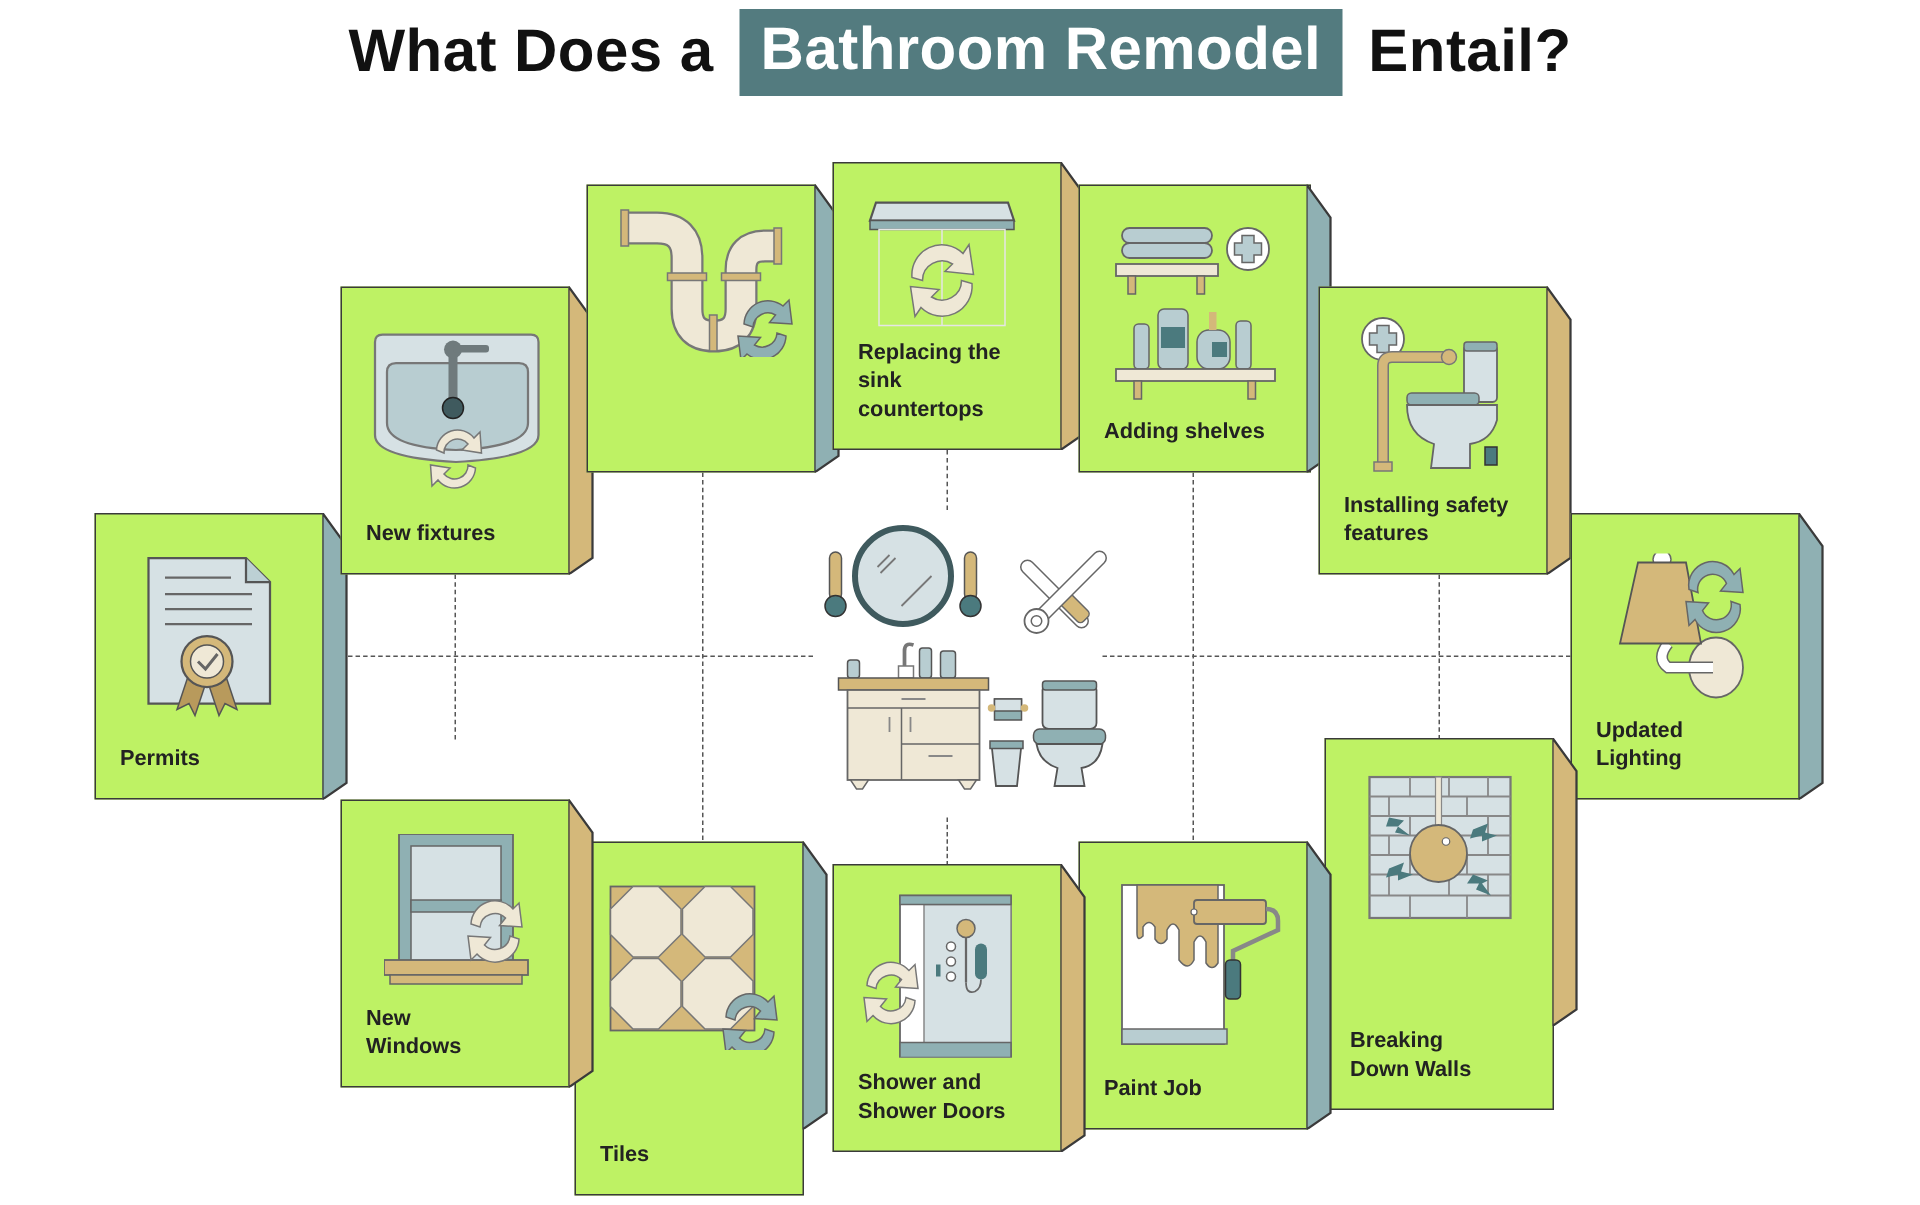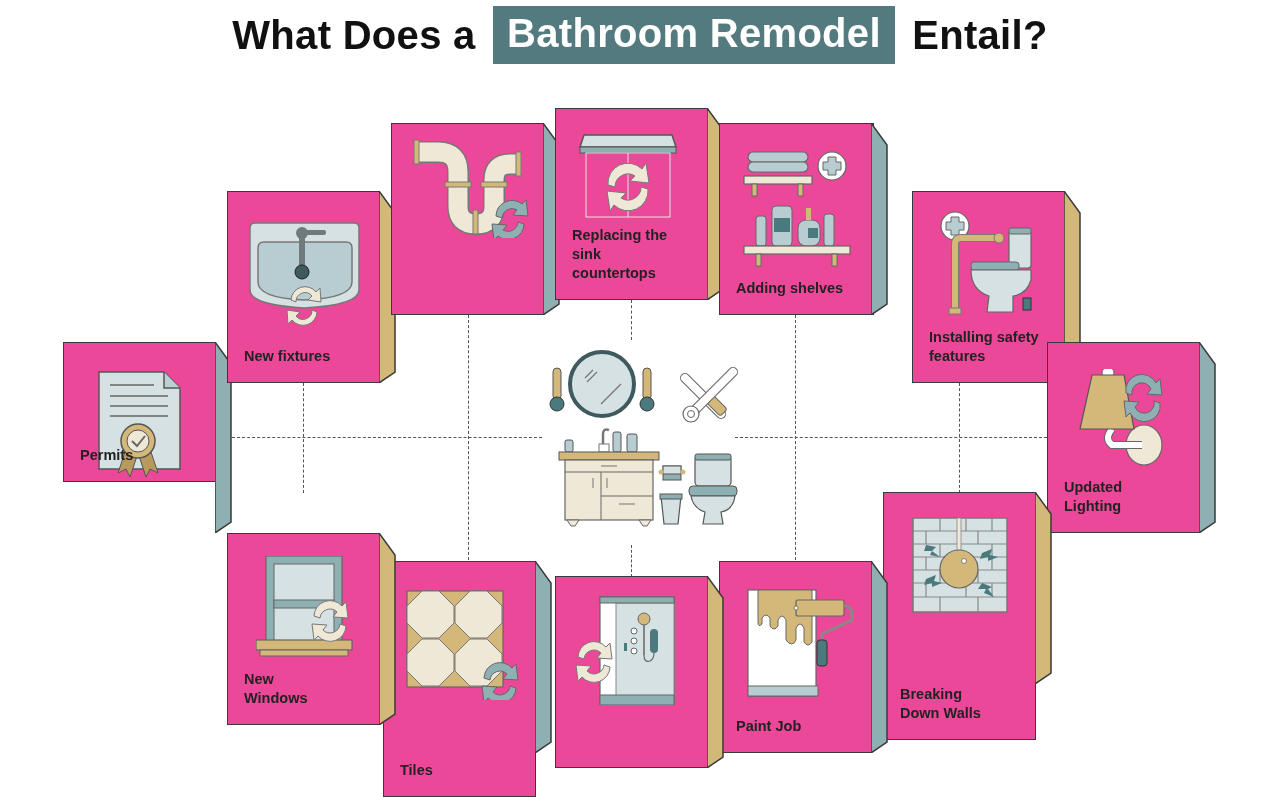--- a/index.html
+++ b/index.html
@@ -3,21 +3,21 @@
 <meta charset="utf-8">
 <style>
   html,body{margin:0;padding:0;background:#ffffff;}
   body{width:1280px;height:803px;position:relative;overflow:hidden;font-family:"Liberation Sans","DejaVu Sans",sans-serif;}
   .title{position:absolute;top:6px;left:0;width:1280px;text-align:center;font-size:40px;font-weight:bold;color:#111;letter-spacing:0.3px;white-space:nowrap;}
   .title .hl{display:inline-block;background:#537b7f;color:#ffffff;padding:2px 14px 6px 14px;margin:0 6px;line-height:50px;}
   .title span{vertical-align:middle;}
   .dash{position:absolute;border-color:#555;border-style:dashed;border-width:0;}
   .dash.h{border-top-width:1.5px;height:0;}
   .dash.v{border-left-width:1.5px;width:0;}
-  .card{position:absolute;background:#ec4899;border:1.5px solid #3a3a3a;box-sizing:border-box;}
+  .card{position:absolute;background:#bef264;border:1.5px solid #3a3a3a;box-sizing:border-box;}
   .side{position:absolute;top:-1.5px;width:16px;box-sizing:border-box;}
   .side svg{display:block;}
   .card .label{position:absolute;left:16px;bottom:16px;font-size:14.5px;font-weight:bold;color:#222;line-height:19px;}
   .icon{position:absolute;}
   .center{position:absolute;left:545px;top:348px;width:200px;height:185px;}
 </style>
 </head>
 <body>
 
 <div class="title">
@@ -28,21 +28,21 @@
 
 <div class="dash h" style="left:232px;top:437px;width:310px;"></div>
 <div class="dash h" style="left:735px;top:437px;width:312px;"></div>
 <div class="dash v" style="left:303px;top:383px;height:110px;"></div>
 <div class="dash v" style="left:468px;top:315px;height:245px;"></div>
 <div class="dash v" style="left:631px;top:300px;height:40px;"></div>
 <div class="dash v" style="left:631px;top:545px;height:32px;"></div>
 <div class="dash v" style="left:795px;top:315px;height:245px;"></div>
 <div class="dash v" style="left:959px;top:383px;height:110px;"></div>
 
-<div class="card" style="left:63px;top:342px;width:153px;height:140px;">
+<div class="card" style="left:63px;top:342px;width:153px;height:191px;">
   <div class="side" style="left:151px;height:191px;">
     <svg width="18" height="191" viewBox="0 0 18 191">
         <polygon points="0,0 16,22 16,180 0,191" fill="#8fb0b3" stroke="#3a3a3a" stroke-width="1.5"></polygon>
       </svg>
   </div>
   <svg class="icon" style="left:32px;top:26px;" width="90" height="115" viewBox="0 0 90 115">
     <path d="M3,3 H68 L84,19 V100 H3 Z" fill="#d6e1e4" stroke="#555" stroke-width="1.5"></path>
     <path d="M68,3 V19 H84" fill="#bcd0d4" stroke="#555" stroke-width="1.5"></path>
     <line x1="14" y1="16" x2="58" y2="16" stroke="#666" stroke-width="1.5"></line>
     <line x1="14" y1="27" x2="72" y2="27" stroke="#666" stroke-width="1.5"></line>
@@ -139,21 +139,21 @@
     <rect x="64" y="60" width="5" height="12" fill="#d4b87a"></rect>
     <rect x="66" y="80" width="10" height="10" fill="#4b7a7e"></rect>
     <rect x="82" y="66" width="10" height="32" rx="3" fill="#b8cdd1" stroke="#666" stroke-width="1"></rect>
     <rect x="2" y="98" width="106" height="8" fill="#efe8d6" stroke="#666" stroke-width="1.2"></rect>
     <rect x="14" y="106" width="5" height="12" fill="#d4b87a" stroke="#666" stroke-width="1"></rect>
     <rect x="90" y="106" width="5" height="12" fill="#d4b87a" stroke="#666" stroke-width="1"></rect>
   </svg>
   <div class="label" style="width:130px;">Adding shelves</div>
 </div>
 
-<div class="card" style="left:912px;top:191px;width:153px;height:192px;">
+<div class="card" style="left:879px;top:191px;width:153px;height:192px;">
   <div class="side" style="left:151px;height:192px;">
     <svg width="18" height="192" viewBox="0 0 18 192">
         <polygon points="0,0 16,22 16,181 0,192" fill="#d4b87a" stroke="#3a3a3a" stroke-width="1.5"></polygon>
       </svg>
   </div>
   <svg class="icon" style="left:26px;top:18px;" width="100" height="110" viewBox="0 0 100 110">
     <circle cx="16" cy="16" r="14" fill="#fff" stroke="#666" stroke-width="1.2"></circle>
     <path d="M12,7 H20 V12 H25 V20 H20 V25 H12 V20 H7 V12 H12 Z" fill="#b8cdd1" stroke="#666" stroke-width="1"></path>
     <path d="M16,100 V34 Q16,28 22,28 H60" fill="none" stroke="#777" stroke-width="8"></path>
     <path d="M16,100 V34 Q16,28 22,28 H60" fill="none" stroke="#d4b87a" stroke-width="6"></path>
@@ -268,20 +268,21 @@
     <rect x="76" y="34" width="8" height="24" rx="4" fill="#4b7a7e"></rect>
     <circle cx="60" cy="36" r="3" fill="#fff" stroke="#666" stroke-width="1"></circle>
     <circle cx="60" cy="46" r="3" fill="#fff" stroke="#666" stroke-width="1"></circle>
     <circle cx="60" cy="56" r="3" fill="#fff" stroke="#666" stroke-width="1"></circle>
     <rect x="50" y="48" width="3" height="8" fill="#4b7a7e"></rect>
     <g fill="#efe8d6" stroke="#777" stroke-width="1">
       <path d="M4,62 A16,16 0 0 1 32,52 L36,48 L38,64 L23,63 L27,58 A10,10 0 0 0 10,64 Z"></path>
       <path d="M36,72 A16,16 0 0 1 8,82 L4,86 L2,70 L17,71 L13,76 A10,10 0 0 0 30,70 Z"></path>
     </g>
   </svg>
+  <div class="label" style="width:125px;">Shower and Shower Doors</div>
 </div>
 
 <div class="card" style="left:383px;top:561px;width:153px;height:236px;">
   <div class="side" style="left:151px;height:192px;">
     <svg width="18" height="192" viewBox="0 0 18 192">
         <polygon points="0,0 16,22 16,181 0,192" fill="#8fb0b3" stroke="#3a3a3a" stroke-width="1.5"></polygon>
       </svg>
   </div>
   <svg class="icon" style="left:22px;top:28px;" width="120" height="110" viewBox="0 0 120 110">
     <rect x="1" y="1" width="96" height="96" fill="#d4b87a" stroke="#666" stroke-width="1.2"></rect>

